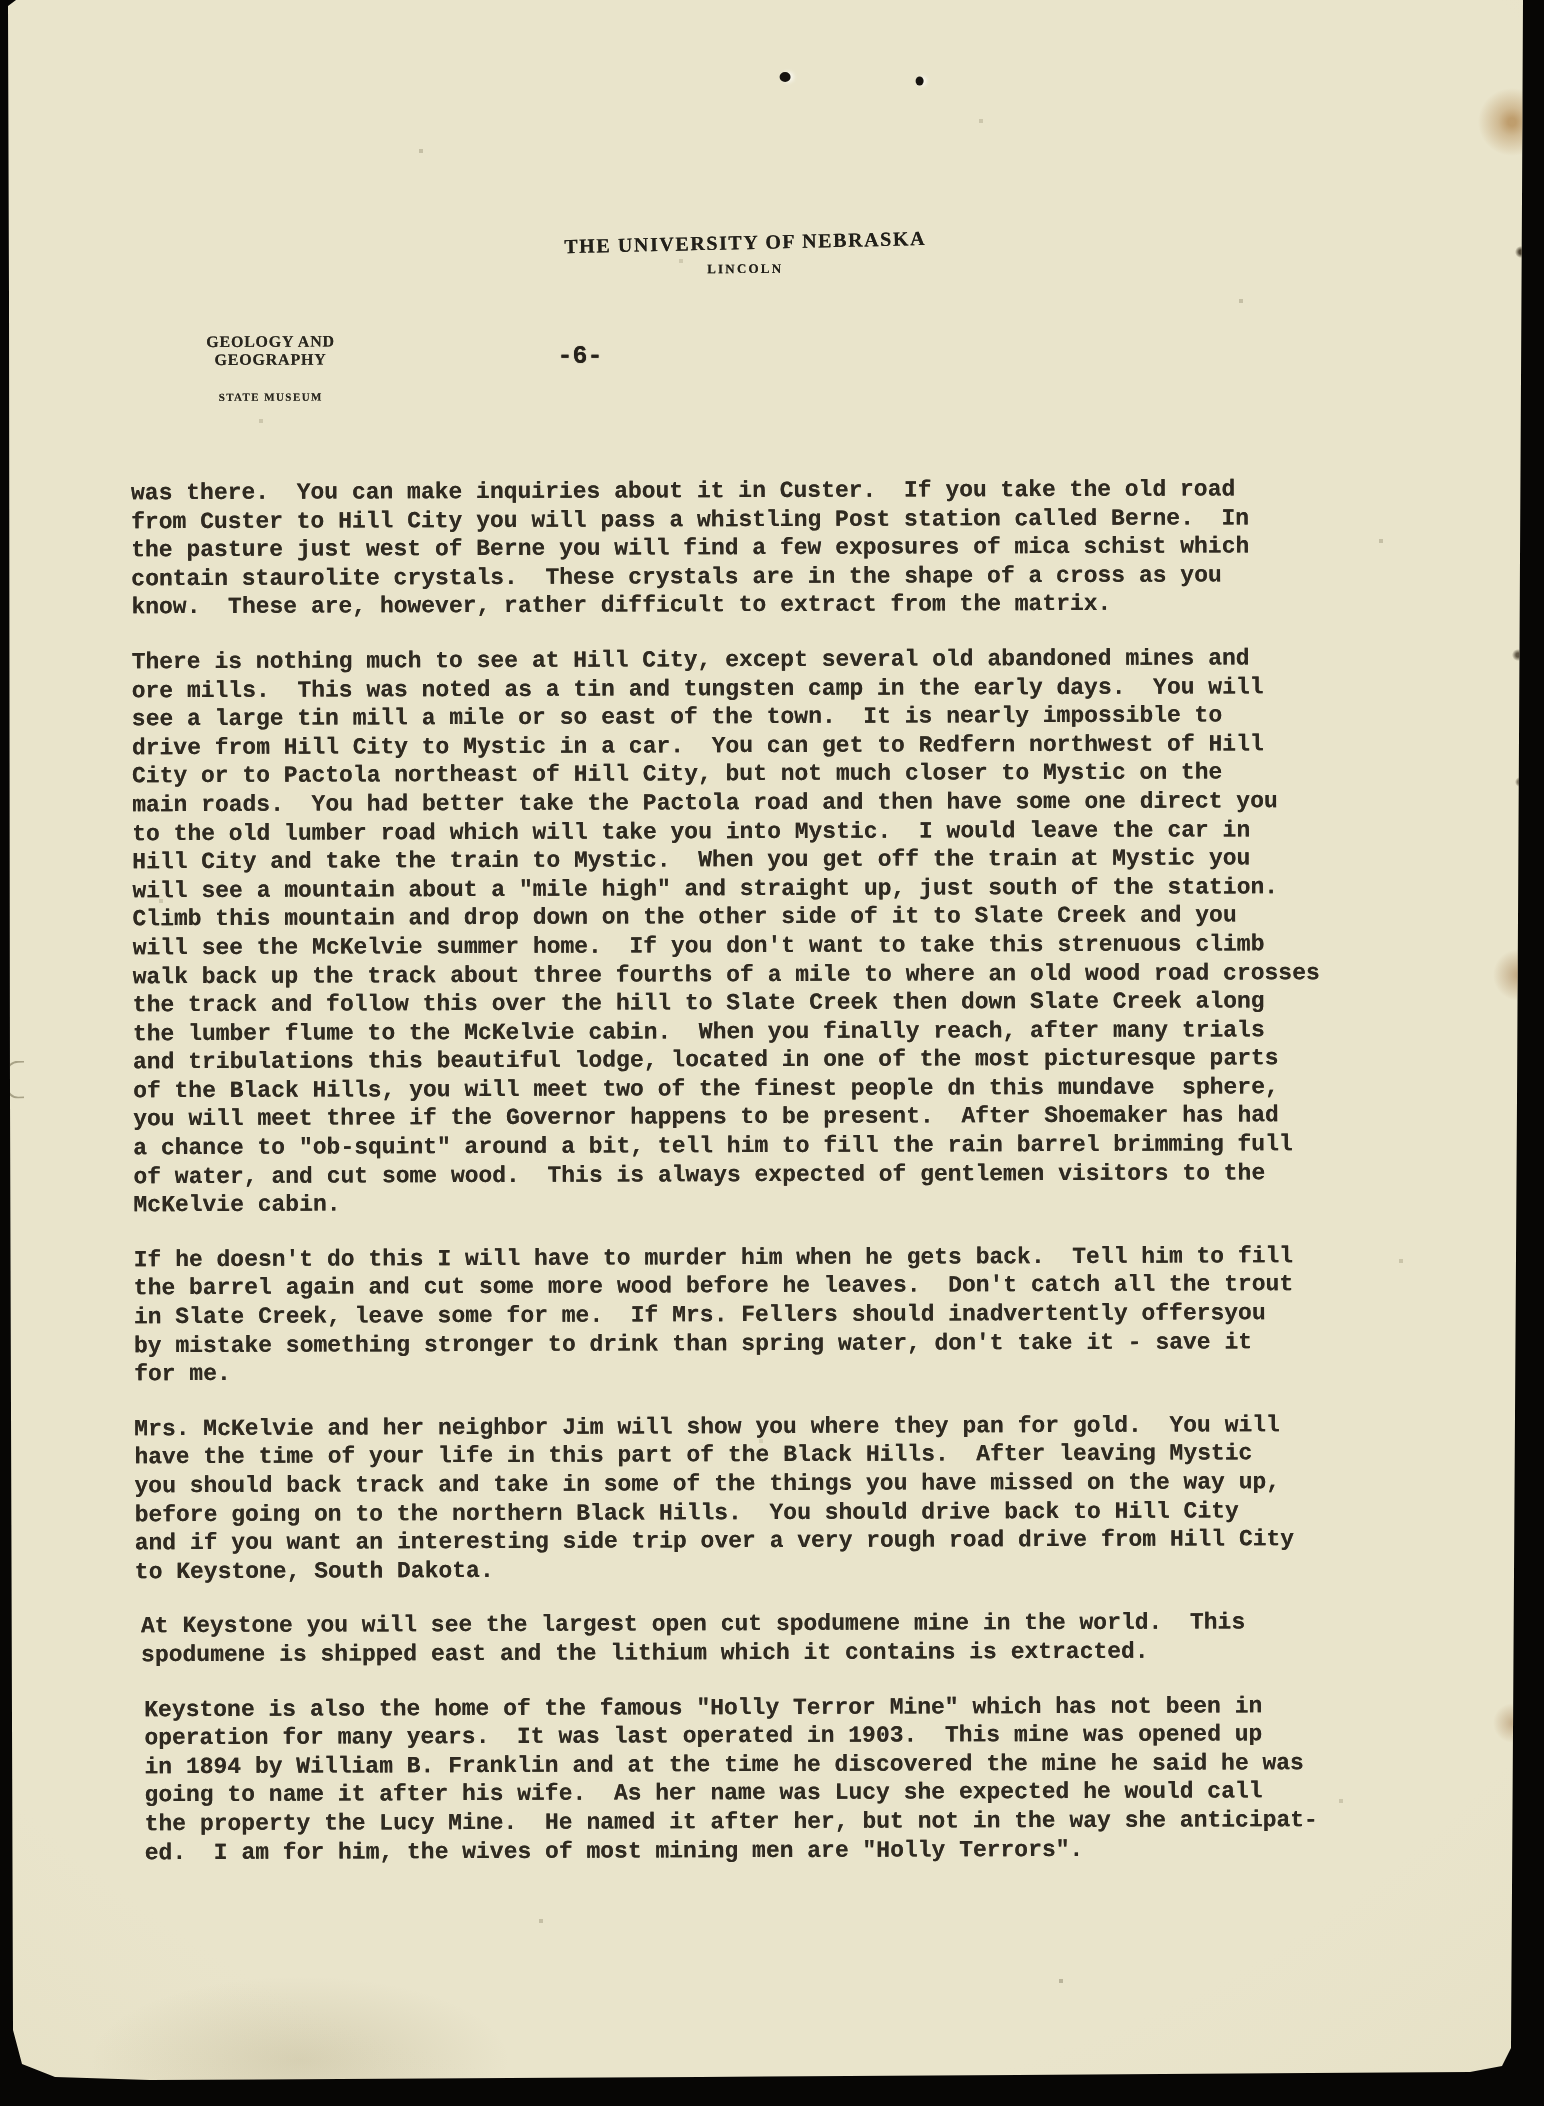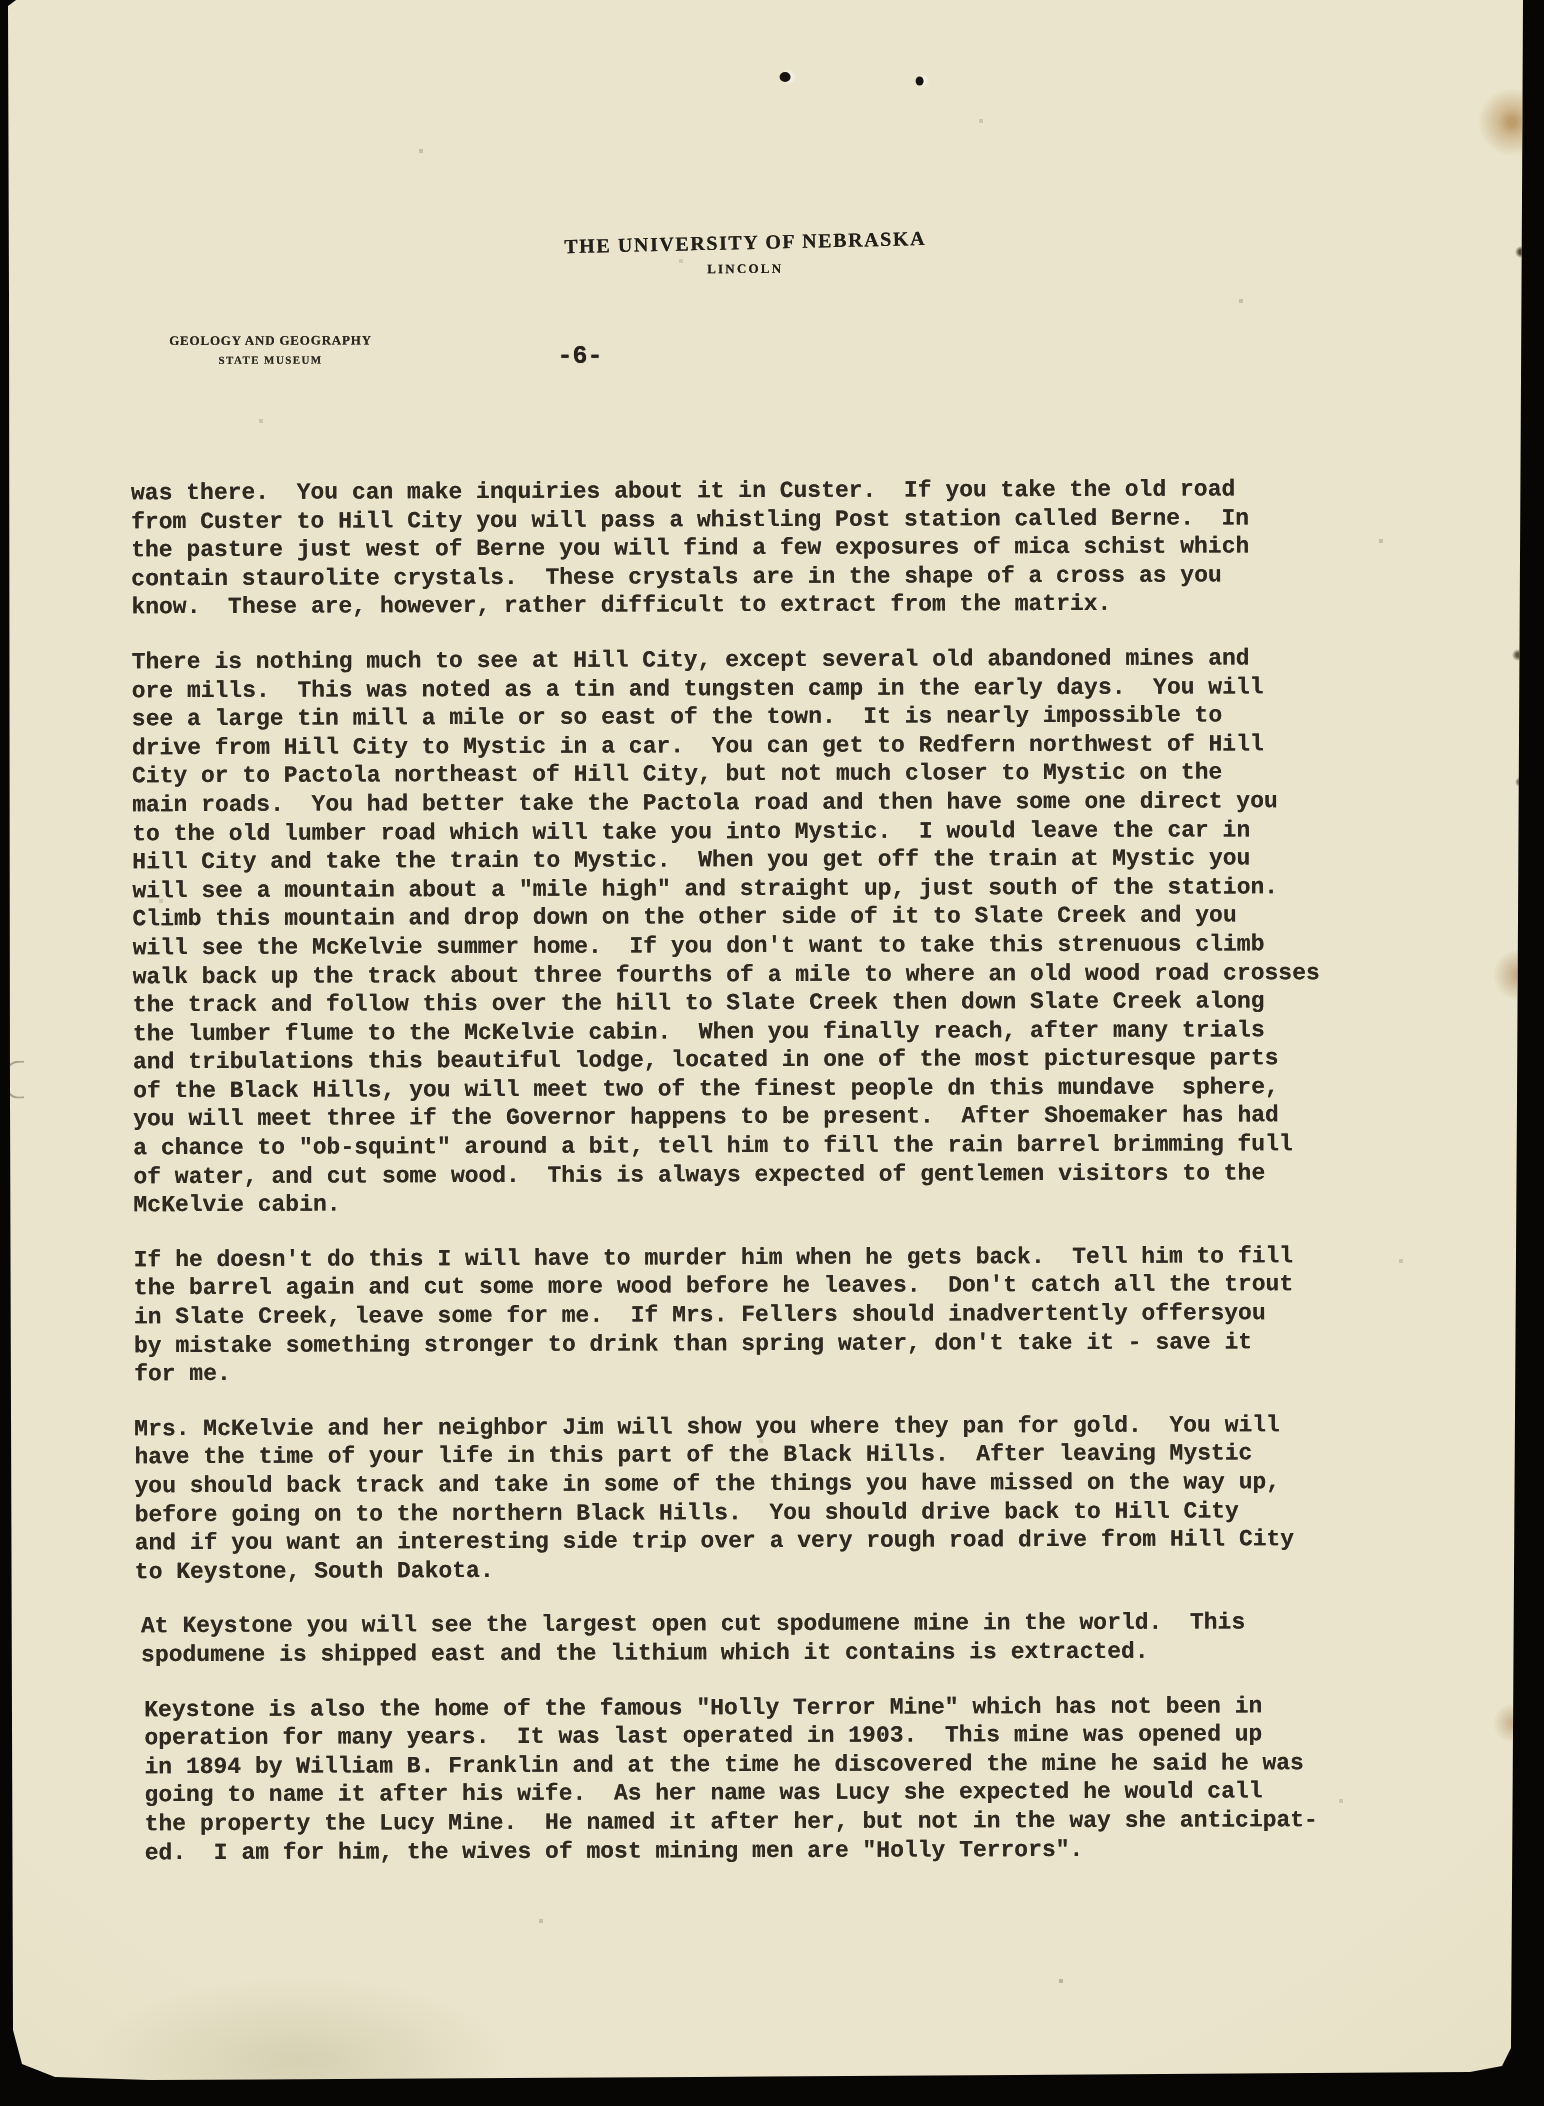--- a/index.html
+++ b/index.html
@@ -41,22 +41,22 @@
   .city-line{
     font-family:"Liberation Serif", serif; font-weight:bold;
     font-size:13px; letter-spacing:2.2px; margin-top:7px;
     text-shadow:0 0 .4px rgba(30,28,20,.7);
   }
   .letterhead-left{
     position:absolute; left:163px; top:331px; width:220px;
     text-align:center; color:#2a271f;
     font-family:"Liberation Serif", serif; font-weight:bold;
   }
-  .dept1{ font-size:13px; letter-spacing:.8px; text-shadow:0 0 .4px rgba(30,28,20,.7); }
-  .dept2{ font-size:11px; letter-spacing:1.4px; margin-top:5px; text-shadow:0 0 .4px rgba(30,28,20,.6); }
+  .dept1{ font-size:16px; letter-spacing:.8px; text-shadow:0 0 .4px rgba(30,28,20,.7); }
+  .dept2{ font-size:11px; letter-spacing:1.4px; margin-top:22px; text-shadow:0 0 .4px rgba(30,28,20,.6); }
 
   .page-number{
     position:absolute; left:560px; top:341px;
     font-family:"Liberation Mono", monospace; font-weight:bold;
     font-size:25px; color:#26221b;
     text-shadow:0 0 .7px rgba(30,26,18,.9);
   }
 
   .body-text{
     position:absolute; left:133px; top:477px; width:1240px;

